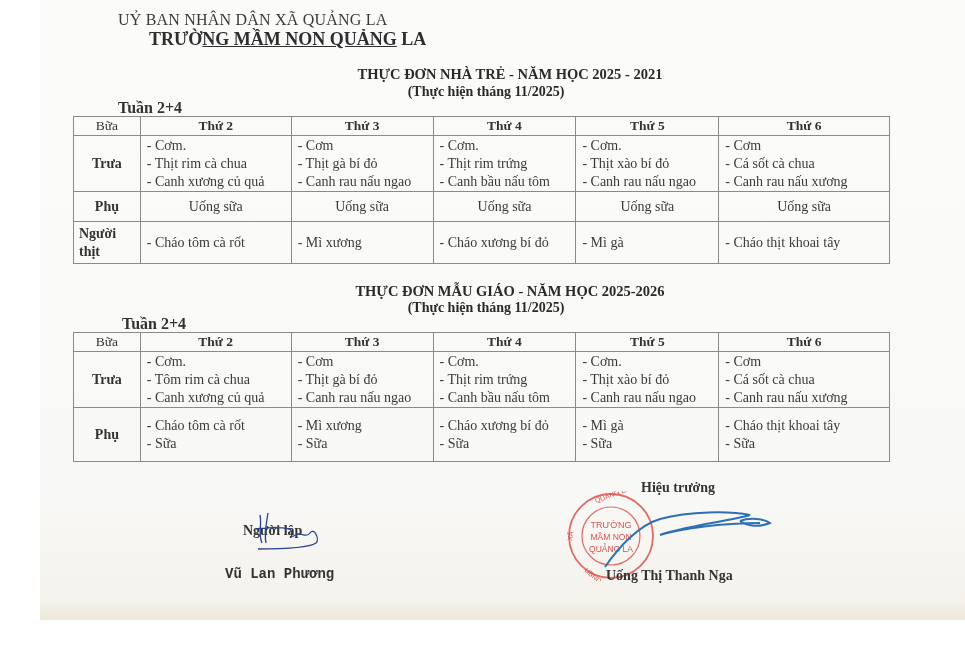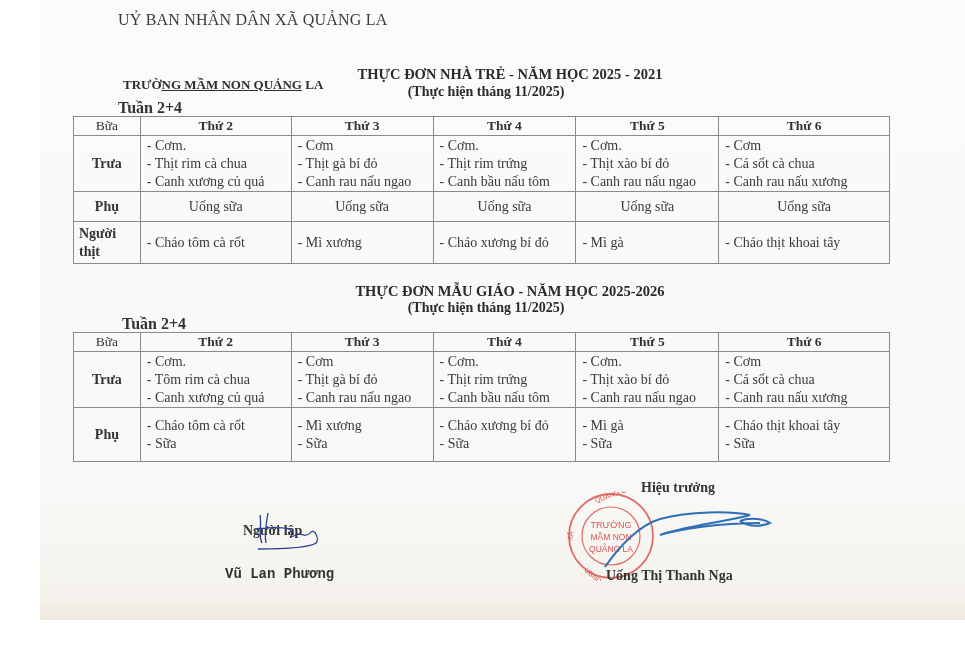--- a/index.html
+++ b/index.html
@@ -3,21 +3,21 @@
 <meta charset="utf-8">
 <style>
   html, body { margin:0; padding:0; }
   body { width:965px; height:663px; background:#ffffff; position:relative; overflow:hidden;
          font-family:"Liberation Serif","DejaVu Serif",serif; color:#2b2b2b; }
   .paper { position:absolute; left:40px; top:0; width:925px; height:620px;
            background:linear-gradient(180deg,#fbfbfa 0%,#f8f8f6 80%,#f4f1ea 100%); }
   .paper-shadow { position:absolute; left:40px; top:600px; width:925px; height:20px;
            background:linear-gradient(180deg,rgba(240,232,220,0) 0%,#efe8dc 100%); }
   .hdr1 { position:absolute; left:118px; top:11px; font-size:16px; color:#3a3a3a; letter-spacing:0.2px; }
-  .hdr2 { position:absolute; left:123px; top:29px; font-size:13px; font-weight:bold; color:#2e2e2e;margin-top:48px; }
+  .hdr2 { position:absolute; left:149px; top:29px; font-size:18px; font-weight:bold; color:#2e2e2e; }
   .hdr2 .ul { text-decoration:underline; }
   .title { position:absolute; width:600px; left:210px; text-align:center; font-weight:bold; font-size:14.5px; color:#2a2a2a; }
   .subtitle { position:absolute; width:600px; left:168px; text-align:center; font-weight:bold; font-size:14px; color:#2a2a2a; }
   .week { position:absolute; font-weight:bold; font-size:16px; color:#333; }
   table.menu { position:absolute; border-collapse:collapse; font-size:14px; color:#3a3a3a; }
   table.menu td, table.menu th { border:1px solid #8a8a8a; padding:0 6px; vertical-align:middle; }
   table.menu th { font-weight:bold; text-align:center; height:18px; font-size:13.5px; color:#333; }
   td.meal { font-weight:bold; text-align:center; color:#333; }
   td.center { text-align:center; }
   .line { display:block; line-height:18px; white-space:nowrap; }

